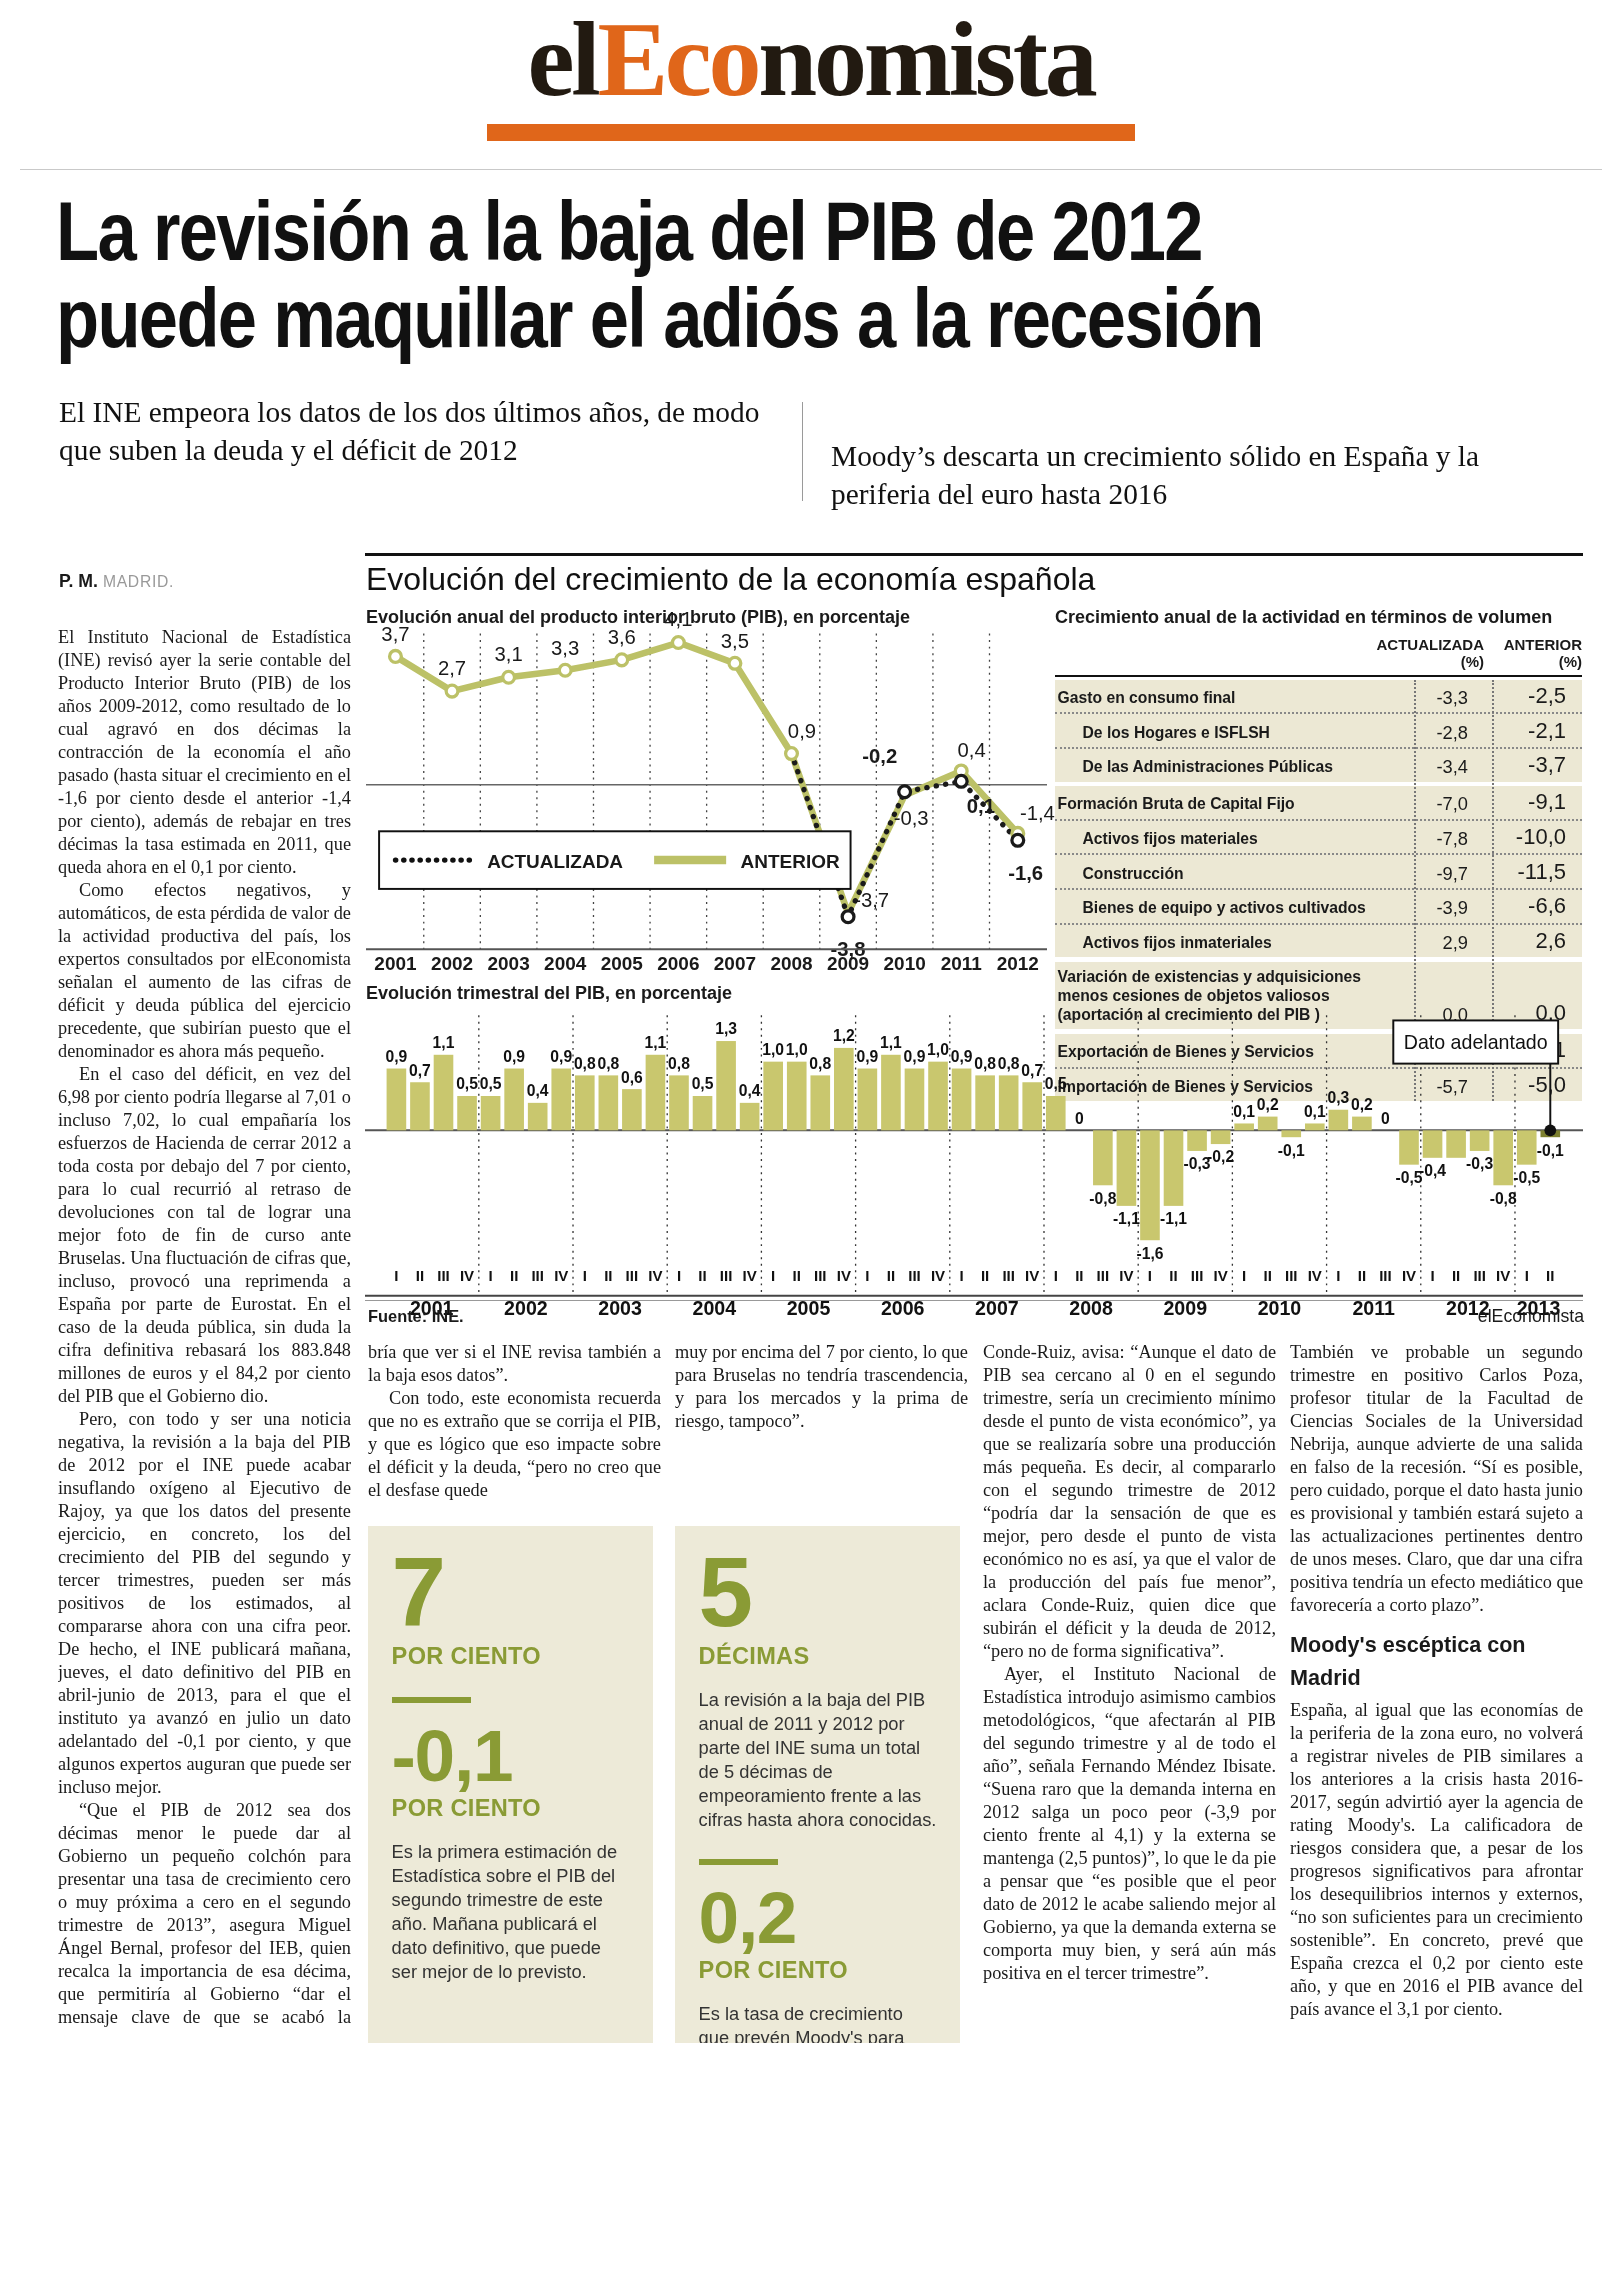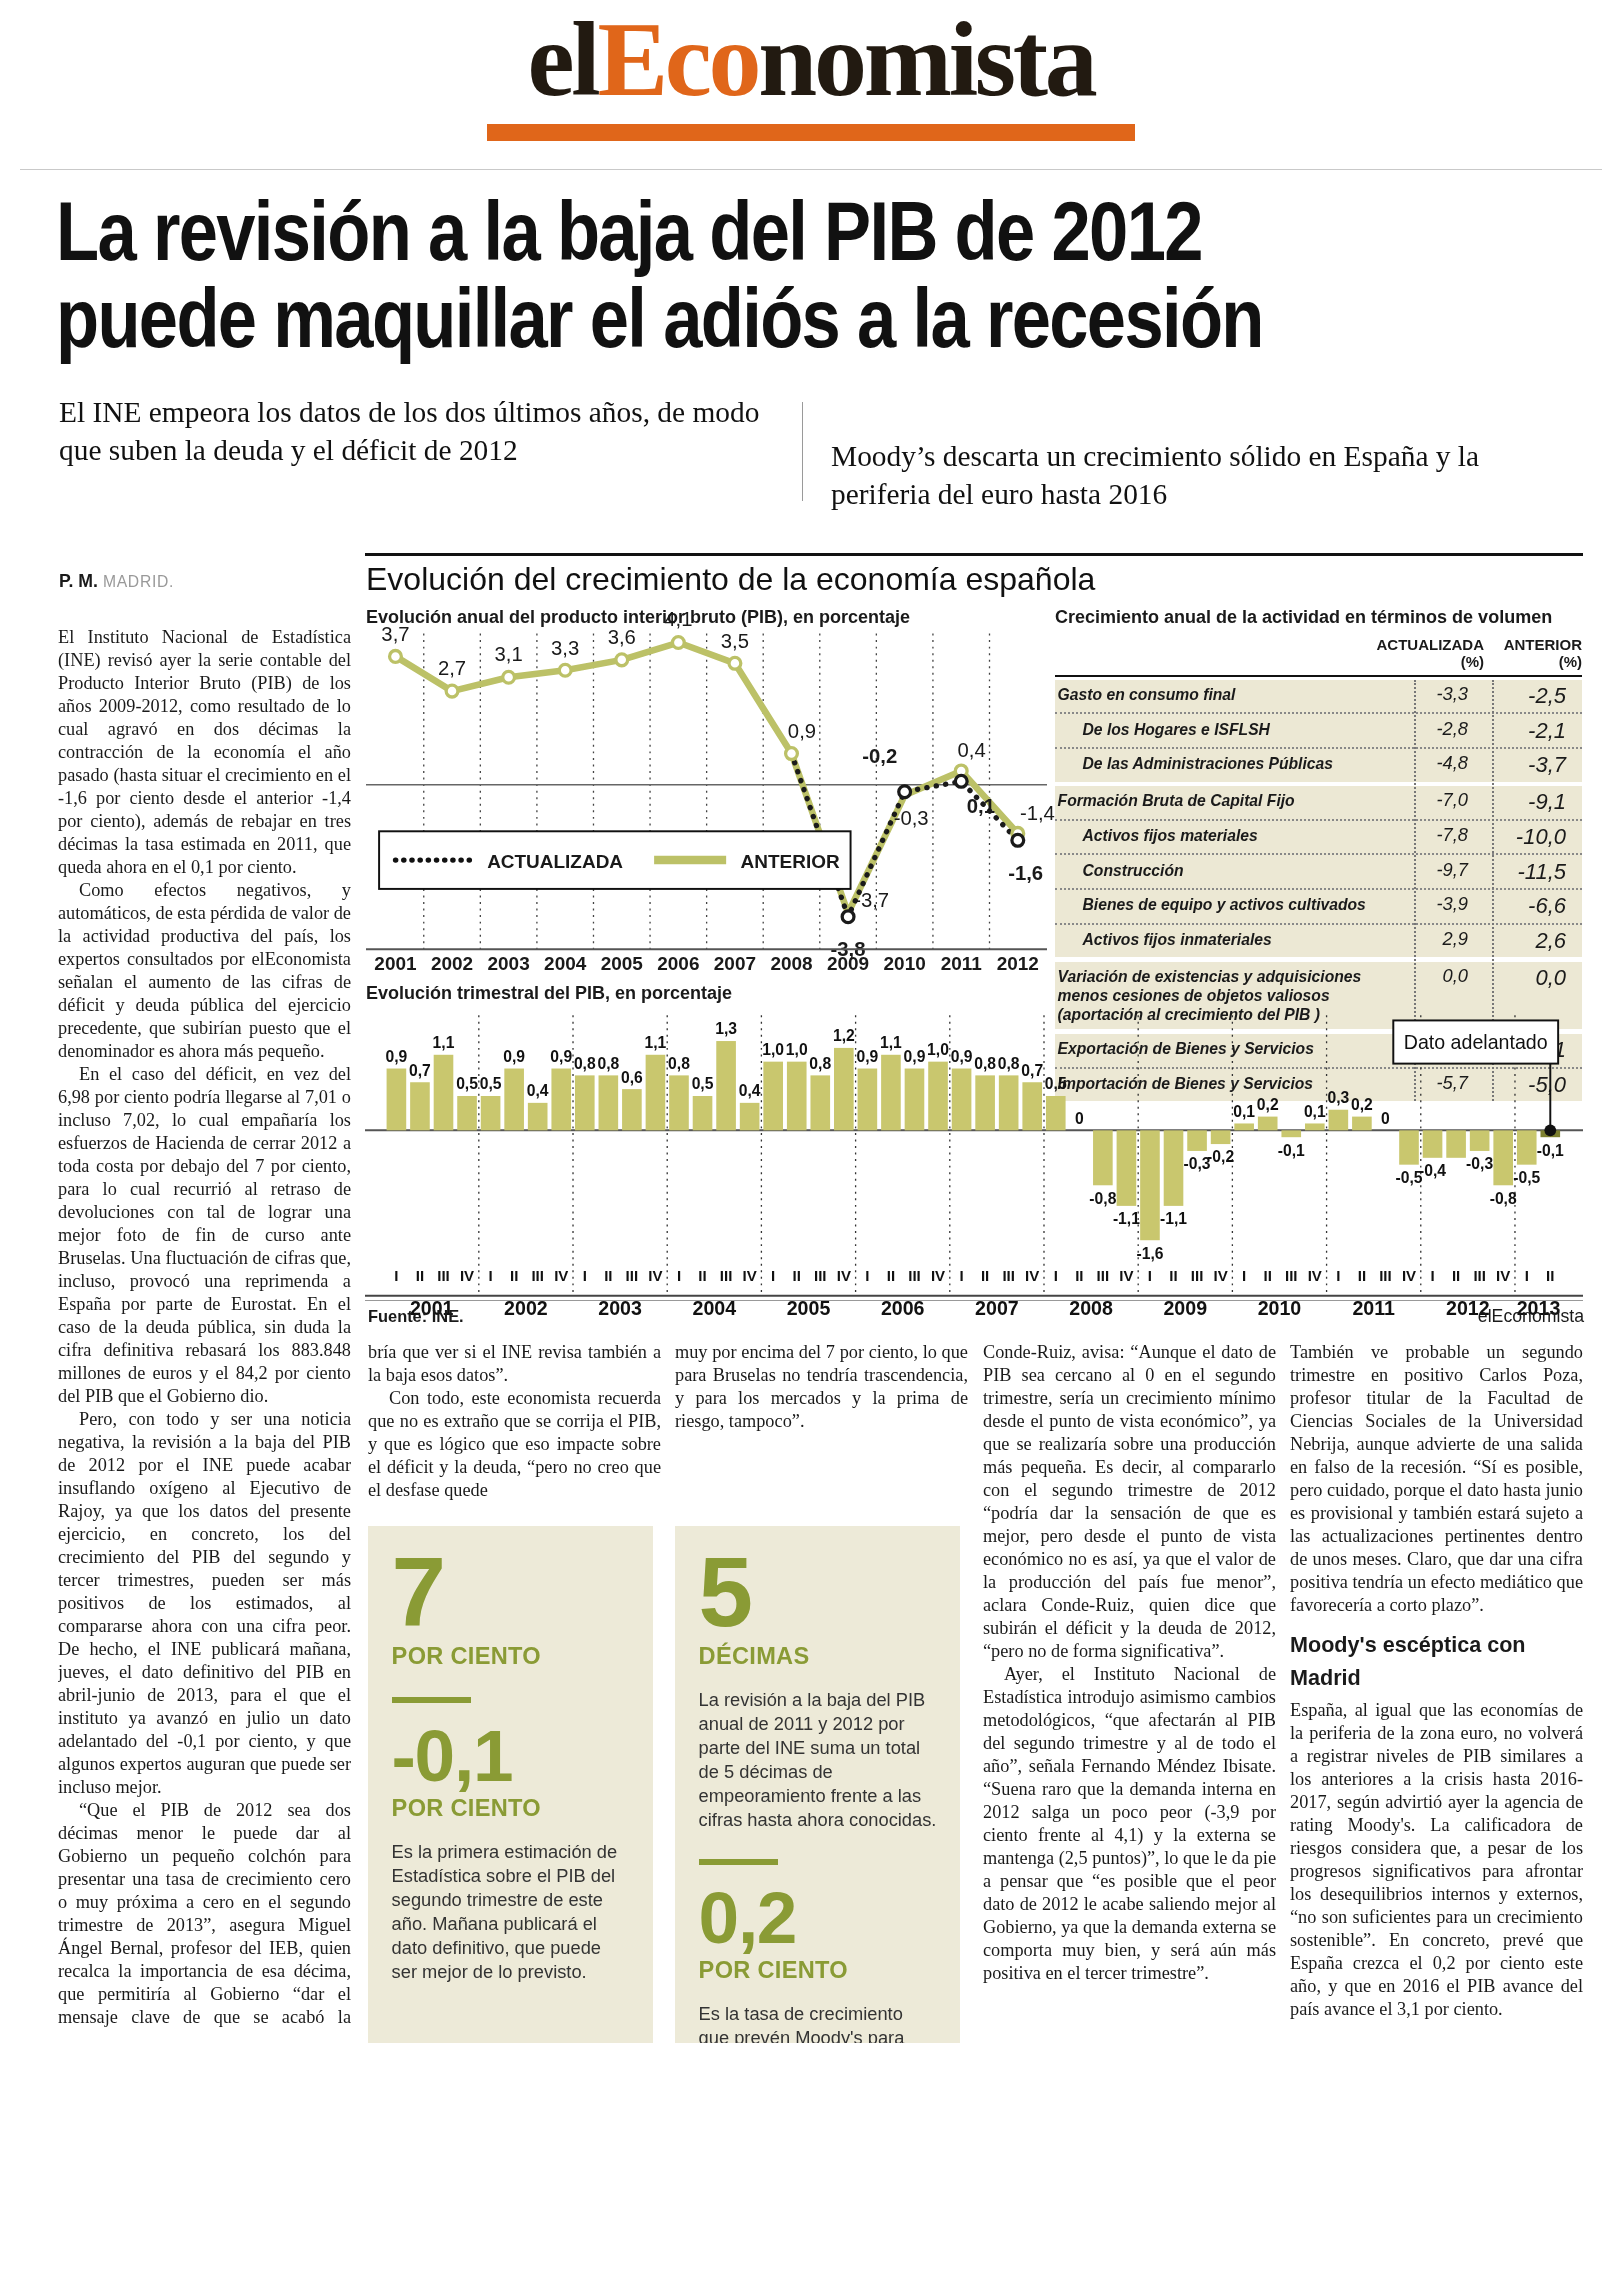--- a/index.html
+++ b/index.html
@@ -45,21 +45,21 @@
 
   
   .vol-table{left:1055px;top:636px;width:527px;font-size:15.7px;}
   .thead{display:flex;align-items:flex-end;padding-bottom:5.2px;border-bottom:2.6px solid #111;font-weight:bold;font-size:15px;}
   .th-spacer{flex:1;}
   .th1{width:124px;text-align:right;}
   .th2{width:98px;text-align:right;}
   .tbody{position:relative;margin-top:2.6px;}
   .vline{position:absolute;top:0;bottom:0;border-left:2px dotted #777;}
   .tgroup{background:#ece8d4;margin-bottom:4.6px;}
-  .trow{display:flex;align-items:flex-start;padding:3.3px 0;font-style:italic;}
+  .trow{display:flex;align-items:flex-end;padding:3.3px 0;}
   .trow + .trow{border-top:2px dotted #888;}
   .tlabel{flex:1;padding:2px 3.9px 2px 2.6px;font-weight:bold;font-size:15.7px;line-height:19px;}
   .ind .tlabel{padding-left:27.5px;}
   .tnum{width:65px;text-align:right;font-size:18.3px;}
   .tnum2{width:98px;text-align:right;padding-right:16px;font-size:22px;}
 
   
   .statbox{width:285px;background:#edead8;padding:22px 23.6px;box-sizing:border-box;overflow:hidden;}
   .sb-num{color:#8a9b35;font-weight:bold;line-height:.9;letter-spacing:-1.3px;}
   .sb-num.n0{font-size:98px;}
@@ -179,21 +179,21 @@
             <span class="tnum">-3,3</span>
             <span class="tnum2">-2,5</span>
           </div>
           <div class="trow ind">
             <span class="tlabel">De los Hogares e ISFLSH</span>
             <span class="tnum">-2,8</span>
             <span class="tnum2">-2,1</span>
           </div>
           <div class="trow ind">
             <span class="tlabel">De las Administraciones Públicas</span>
-            <span class="tnum">-4,8</span>
+            <span class="tnum">-3,4</span>
             <span class="tnum2">-3,7</span>
           </div>
         </div>
         <div class="tgroup">
           <div class="trow">
             <span class="tlabel">Formación Bruta de Capital Fijo</span>
             <span class="tnum">-7,0</span>
             <span class="tnum2">-9,1</span>
           </div>
           <div class="trow ind">

